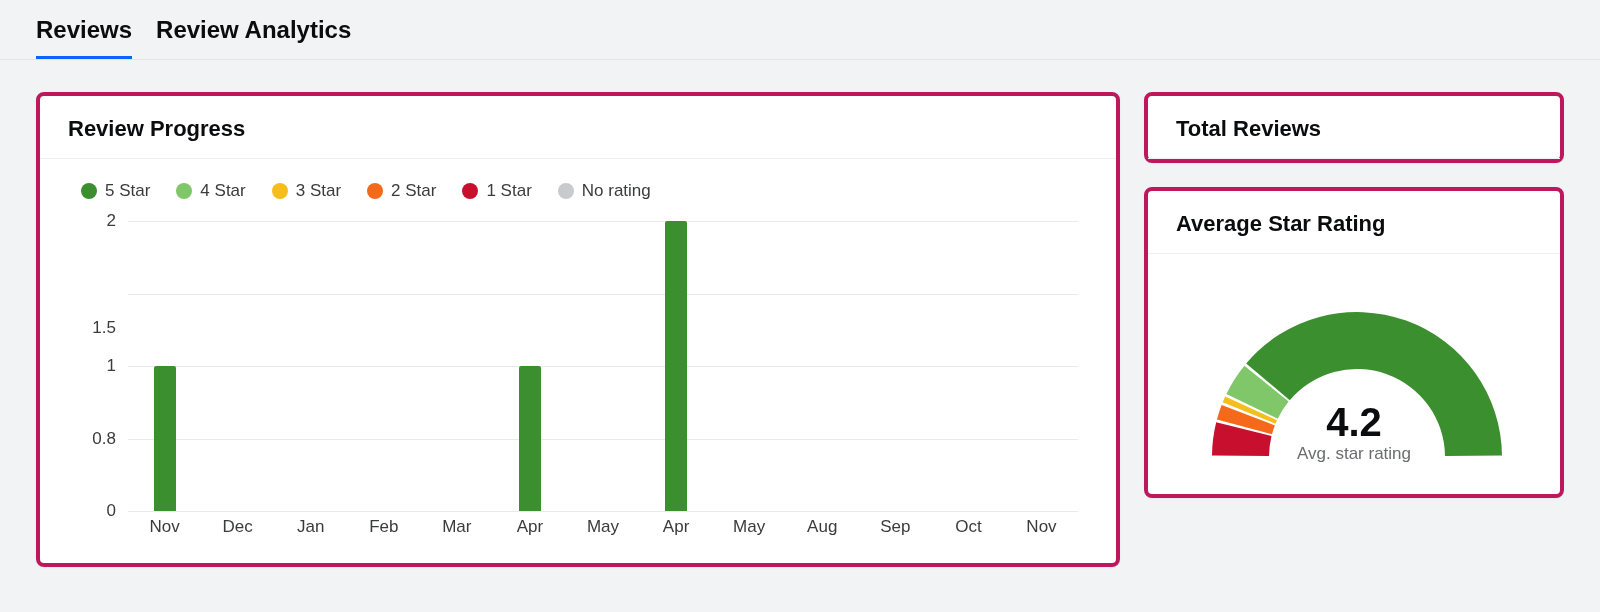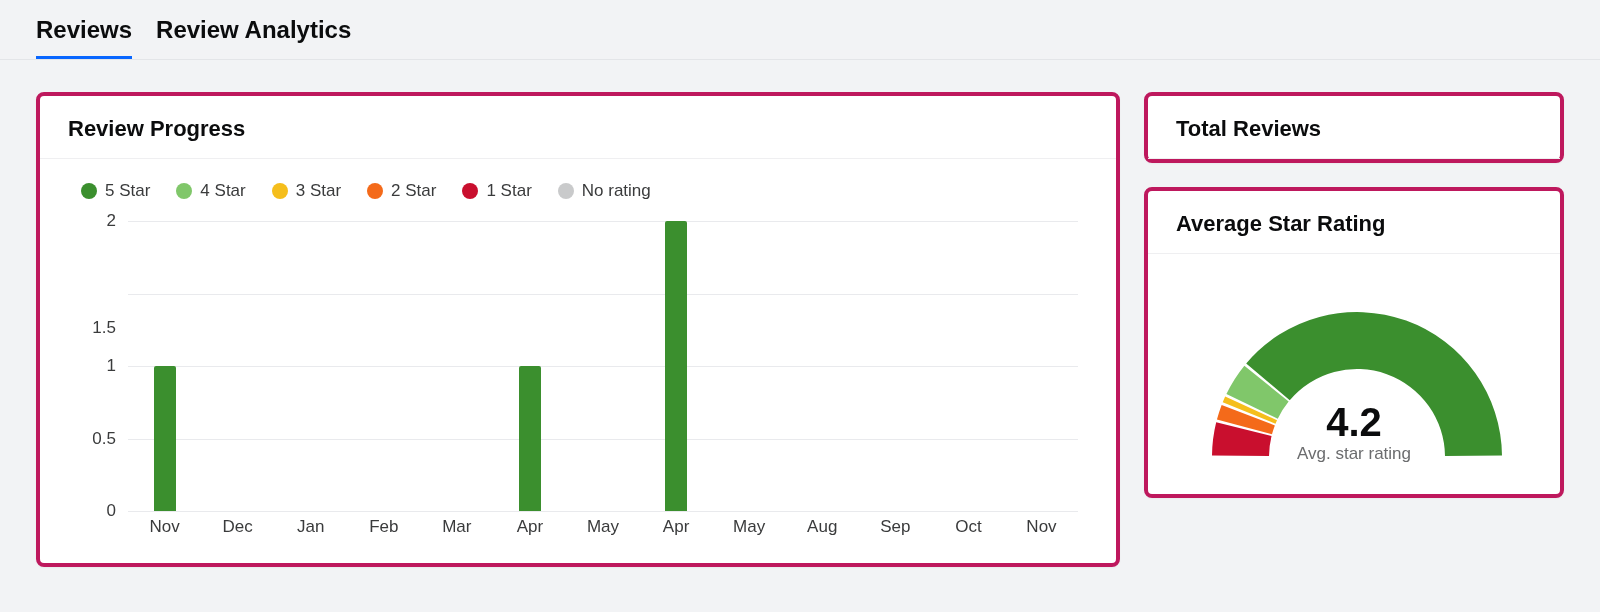--- a/index.html
+++ b/index.html
@@ -146,21 +146,21 @@
         <span class="legend-item">
           <span class="dot" style="background: rgb(201, 202, 203);"></span>
           <span>No rating</span>
         </span>
       </div>
     <div class="chart-wrap">
       <div class="chart" id="chart">
           <div class="grid-line" style="top: 290px;"></div>
           <div class="y-label" style="top: 290px;">0</div>
           <div class="grid-line" style="top: 217.5px;"></div>
-          <div class="y-label" style="top: 217.5px;">0.5</div>
+          <div class="y-label" style="top: 217.5px;">0.8</div>
           <div class="grid-line" style="top: 145px;"></div>
           <div class="y-label" style="top: 145px;">1</div>
           <div class="grid-line" style="top: 72.5px;"></div>
           <div class="y-label" style="top: 83px; margin-top: 24px;">1.5</div>
           <div class="grid-line" style="top: 0px;"></div>
           <div class="y-label" style="top: 0px;">2</div>
           <div class="bars">
             <div class="bar-cell">
               <div class="bar" style="height: 145px; bottom: 0px; background: rgb(59, 143, 46);"></div>
             </div>

